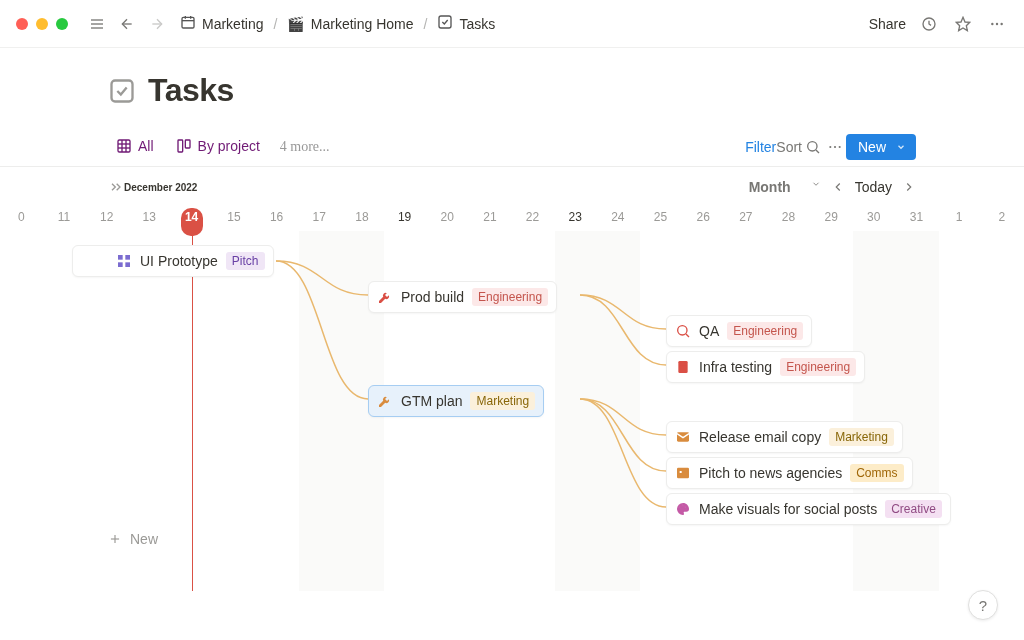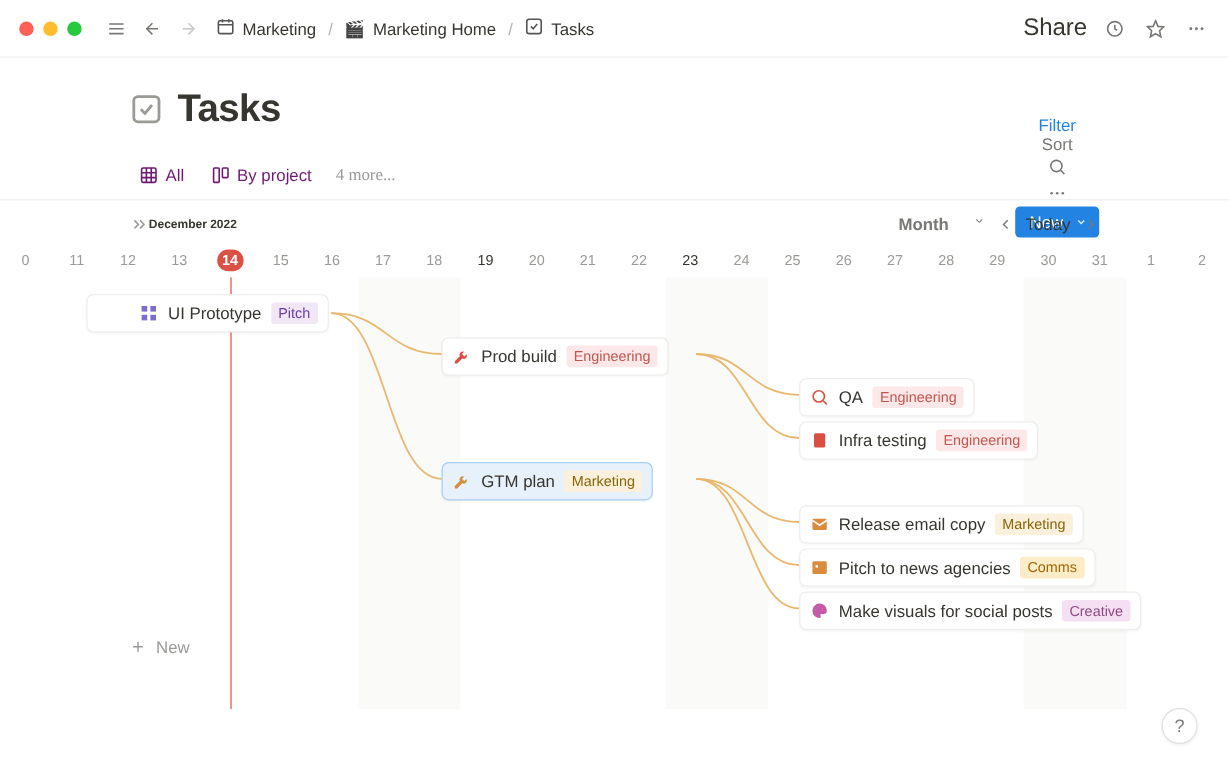--- a/index.html
+++ b/index.html
@@ -10,47 +10,47 @@
 .light.red { background: #ff5f56; }
 .light.yellow { background: #ffbd2e; }
 .light.green { background: #27c93f; }
 .icon-btn { display: inline-flex; align-items: center; justify-content: center; width: 22px; height: 22px; color: #787774; cursor: pointer; border-radius: 4px; }
 .icon-btn svg { width: 16px; height: 16px; }
 .breadcrumb { display: flex; align-items: center; gap: 6px; font-size: 14px; color: #37352f; flex: 1; }
 .breadcrumb .sep { color: #b4b4b2; }
 .breadcrumb .crumb { display: inline-flex; align-items: center; gap: 6px; padding: 2px 4px; border-radius: 4px; cursor: pointer; }
 .breadcrumb .crumb-icon { font-size: 14px; }
 .header-right { display: flex; align-items: center; gap: 12px; margin-left: auto; color: #787774; }
-.share { font-size: 20px; color: #37352f; cursor: pointer; margin-left: 25px; }
+.share { font-size: 14px; color: #37352f; cursor: pointer; margin-left: 25px; }
 
 .page { padding: 24px 0 0 0; }
 .page-header { display: flex; align-items: center; gap: 12px; padding: 0 0 0 108px; margin-bottom: 18px; }
 .page-header .title { font-size: 32px; font-weight: 700; letter-spacing: -0.5px; }
 .page-icon { width: 28px; height: 28px; display: inline-flex; align-items: center; justify-content: center; }
 
 .views-bar { display: flex; align-items: center; padding: 0 0 0 108px; border-bottom: 1px solid #ededec; height: 40px; gap: 6px; }
 .view-tab { display: inline-flex; align-items: center; gap: 6px; padding: 6px 8px; font-size: 14px; color: #701a75; cursor: pointer; border-bottom: 2px solid transparent; height: 40px; }
 .view-tab.active { color: #37352f; border-bottom-color: #37352f; font-weight: 500; }
 .view-tab svg { width: 16px; height: 16px; }
 .views-more { font-size: 14px; color: #999; margin-left: 6px; cursor: pointer; font-family: Liberation Serif, serif; }
-.views-right { margin-left: auto; display: flex; align-items: center; padding-right: 108px; flex-direction: column; }
+.views-right { margin-left: auto; display: flex; align-items: center; padding-right: 108px; }
 .filter-link { color: #2383e2; font-size: 14px; cursor: pointer; }
 .sort-link { color: #787774; font-size: 14px; cursor: pointer; }
 .new-btn { background: #2383e2; color: #fff; border: none; border-radius: 4px; padding: 5px 10px 5px 12px; font-size: 14px; font-weight: 500; display: inline-flex; align-items: center; gap: 10px; cursor: pointer; }
 .new-btn .chev { opacity: 0.8; }
 
 .timeline-header { display: flex; align-items: center; height: 32px; padding: 0 108px 0 108px; margin-top: 4px; }
 .month-label { font-size: 10px; font-weight: 600; display: flex; align-items: center; gap: 6px; }
 .timeline-controls { margin-left: auto; display: flex; align-items: center; gap: 10px; color: #787774; font-size: 14px; }
 .today-btn { color: #37352f; font-weight: 500; cursor: pointer; }
 .scale-btn { display: inline-flex; align-items: flex-start; gap: 20px; cursor: pointer; font-weight: bold; }
 
 .date-row { display: flex; position: relative; height: 28px; font-size: 12px; color: #9b9a97; }
 .date-cell { width: 42.66px; text-align: center; line-height: 28px; flex: none; }
-.date-cell.marker { background: #da5145; color: #fff; border-radius: 10px; height: 18px; line-height: 18px; margin-top: 5px; width: 22px; margin-left: 10px; margin-right: 10px; font-weight: 600; }
+.date-cell.marker { background: #da5145; color: #fff; border-radius: 10px; height: 28px; line-height: 18px; margin-top: 5px; width: 22px; margin-left: 10px; margin-right: 10px; font-weight: 600; }
 .date-cell.highlight { color: #37352f; font-weight: 500; }
 
 .timeline-body { position: relative; height: 360px; overflow: hidden; }
 .weekend-shade { position: absolute; top: 0; bottom: 0; background: #fafaf9; }
 .today-line { position: absolute; top: 0; bottom: 0; width: 1px; background: #da5145; }
 
 .card { position: absolute; background: #fff; border: 1px solid #ededec; border-radius: 6px; padding: 6px 8px; display: flex; align-items: center; gap: 8px; font-size: 14px; box-shadow: 0 1px 2px rgba(0,0,0,0.04); cursor: pointer; white-space: nowrap; }
 .card.selected { background: #e7f1fb; border-color: #a6cdf2; }
 .card .c-icon { width: 16px; height: 16px; display: inline-flex; align-items: center; justify-content: center; flex: none; }
 .card .c-title { font-weight: 500; }

